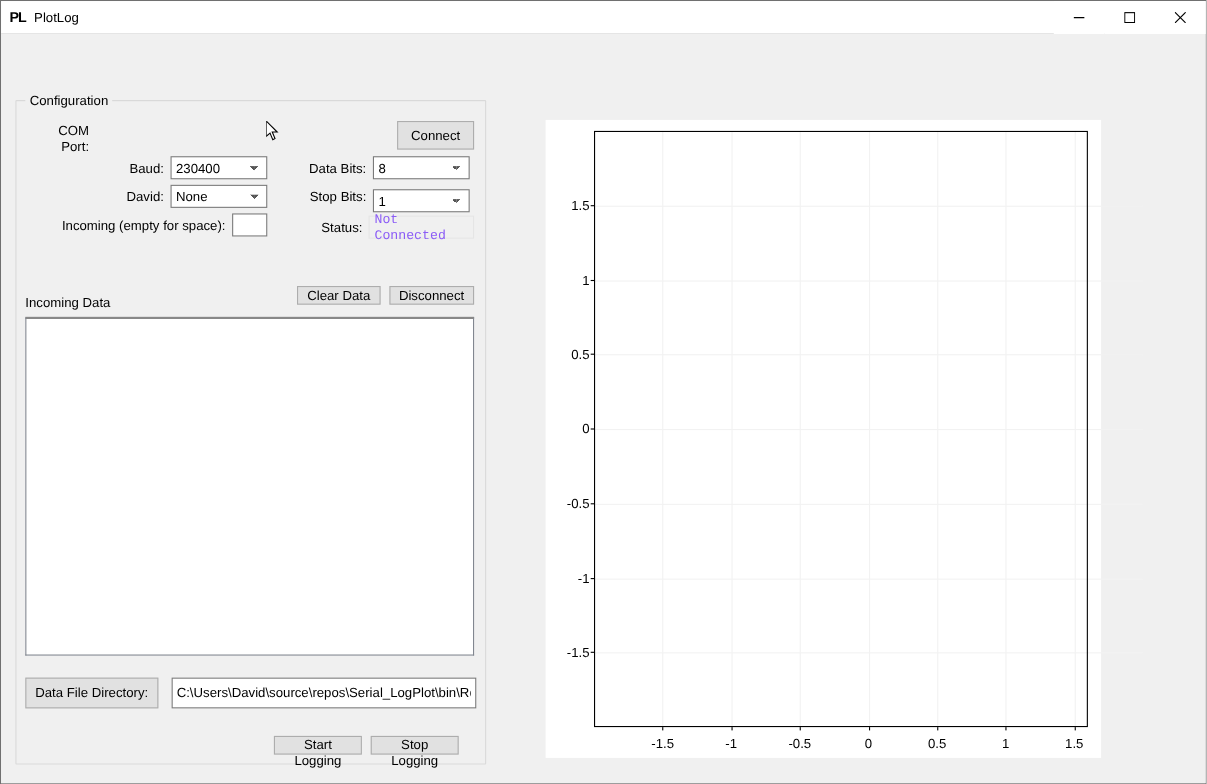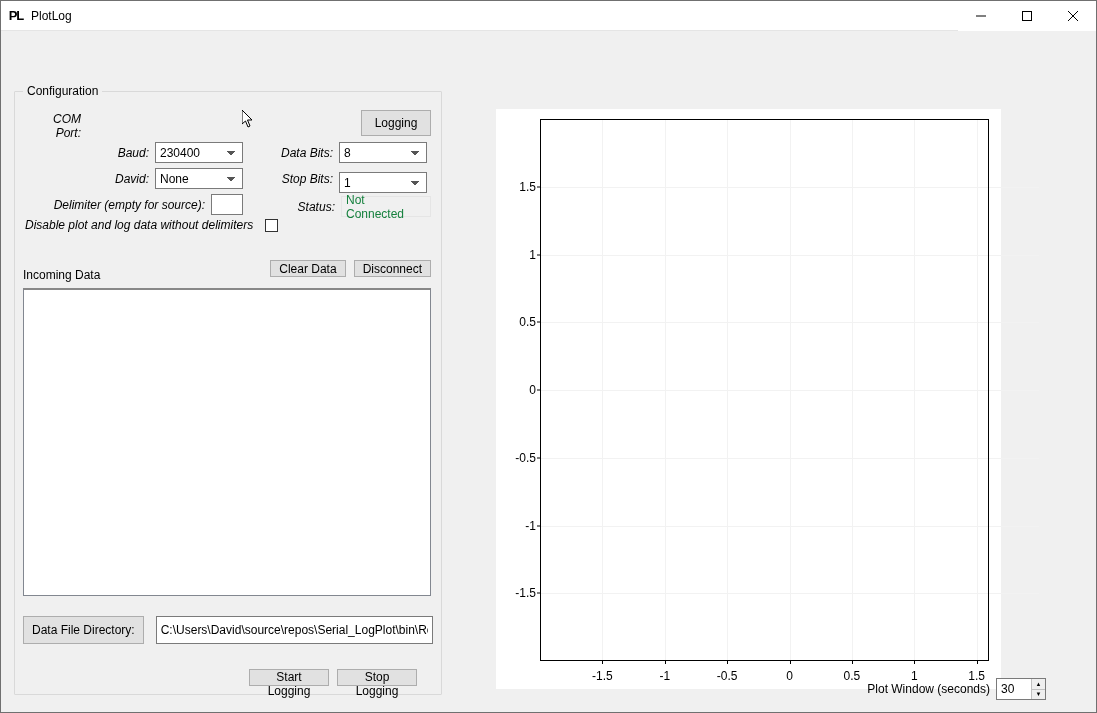--- a/index.html
+++ b/index.html
@@ -28,32 +28,32 @@
   }
   .groupbox {
     position: absolute; left: 13px; top: 60px; width: 428px; height: 604px;
     border: 1px solid #d9d9d9; border-radius:1px; padding: 0 10px 10px 10px;
     background: #f0f0f0;
   }
   .group-title {
     position: relative; top: -8px; left: -2px; background: #f0f0f0; padding: 0 4px;
     width: fit-content;
   }
-  .lbl { text-align: right; padding-right: 6px; font-style: italic; }
+  .lbl { text-align: right; padding-right: 6px; }
   select.control, input.control {
     background: #fff; border: 1px solid #7a7a7a; font: inherit; height: 21px;
     padding: 1px 4px;
   }
   select.control { padding-right: 16px; appearance: none; background-image: linear-gradient(45deg, transparent 50%, #555 50%), linear-gradient(-45deg, transparent 50%, #555 50%); background-position: calc(100% - 11px) 8px, calc(100% - 7px) 8px; background-size: 4px 4px, 4px 4px; background-repeat: no-repeat;}
   button.btn {
     background: #e1e1e1; border: 1px solid #adadad; font: inherit;
     height: 17px; padding: 0 8px; cursor: default;
   }
   .conf-grid { position: relative; height: 155px;}
-  .status-val { color:#15803d; border:1px solid #e5e5e5; background:#fff0; padding:1px 4px; height:21px; display:flex; align-items:center; min-width:82px;}
+  .status-val { color:#8b5cf6; border:1px solid #e5e5e5; background:#fff0; padding:1px 4px; height:21px; display:flex; align-items:center; min-width:82px;font-family:Liberation Mono, monospace;}
   .checkbox {
     width: 13px; height: 13px; border:1px solid #333; background:#fff; display:inline-block;
   }
   .section-label { position:absolute; }
   .incoming-box {
     position: absolute; left: 8px; top: 196px; width: 408px; height: 308px;
     background: #fff; border: 1px solid #828790; border-top:2px solid #888;
   }
   .clear-disc-row { position:absolute; top:168px; right:10px; display:flex; gap:8px;}
   .file-row { position:absolute; bottom:50px; left:8px; right:8px; display:flex; align-items:center; gap:12px;}
@@ -123,32 +123,27 @@
         </div>
 
         <div style="position:absolute; left:0; top:62px; display:flex; align-items:center;">
           <span class="lbl" style="width:130px;">David:</span>
           <select class="control" style="width:88px;">
             <option>None</option>
           </select>
         </div>
 
         <div style="position:absolute; left:0; top:88px; display:flex; align-items:center;">
-          <span class="lbl" style="width:186px;">Delimiter (empty for source):</span>
+          <span class="lbl" style="width:186px;">Incoming (empty for space):</span>
           <input class="control" style="width: 32px;" value="">
         </div>
 
-        <div style="position:absolute; left:0; top:112px; display:flex; align-items:center;">
-          <span class="lbl" style="text-align:left; padding-left:0;">Disable plot and log data without delimiters</span>
-          <span style="width:6px;"></span>
-          <span class="checkbox"></span>
-        </div>
 
         <div style="position:absolute; right:0; top:4px;">
-          <button class="btn" style="width:70px; height:26px;">Logging</button>
+          <button class="btn" style="width:70px; height:26px;">Connect</button>
         </div>
 
         <div style="position:absolute; left:246px; top:36px; display:flex; align-items:center;">
           <span class="lbl" style="width:68px;">Data Bits:</span>
           <select class="control" style="width:88px;">
             <option>8</option>
           </select>
         </div>
 
         <div style="position:absolute; left:246px; top:66px; display:flex; ">
@@ -223,29 +218,19 @@
         <div class="xtick" style="left: 355.875px;">0.5</div>
         <div style="position: absolute; left: 355.875px; top: 552px; width: 1px; height: 3px; background: rgb(0, 0, 0);"></div>
         <div class="vgrid" style="top: 10px; left: 418.25px; height: 542px; width: 1px;"></div>
         <div class="xtick" style="left: 418.25px;">1</div>
         <div style="position: absolute; left: 418.25px; top: 552px; width: 1px; height: 3px; background: rgb(0, 0, 0);"></div>
         <div class="vgrid" style="top: 10px; left: 480.625px; height: 542px; width: 1px;"></div>
         <div class="xtick" style="left: 480.625px;">1.5</div>
         <div style="position: absolute; left: 480.625px; top: 552px; width: 1px; height: 3px; background: rgb(0, 0, 0);"></div>
       </div>
 
-    <div class="plot-controls">
-      <span>Plot Window (seconds)</span>
-      <div class="spinner">
-        <input value="30" style="">
-        <div class="spin-btns">
-          <div>▲</div>
-          <div>▼</div>
-        </div>
-      </div>
-    </div>
 
     <svg class="cursor-arrow" width="14" height="20" viewBox="0 0 14 20">
       <path d="M0 0 L0 14 L3.5 11 L6 17 L8 16 L5.5 10 L10 10 Z" fill="#fff" stroke="#000" stroke-width="1"></path>
     </svg>
 
   </div>
 </div>
 
 </body></html>

